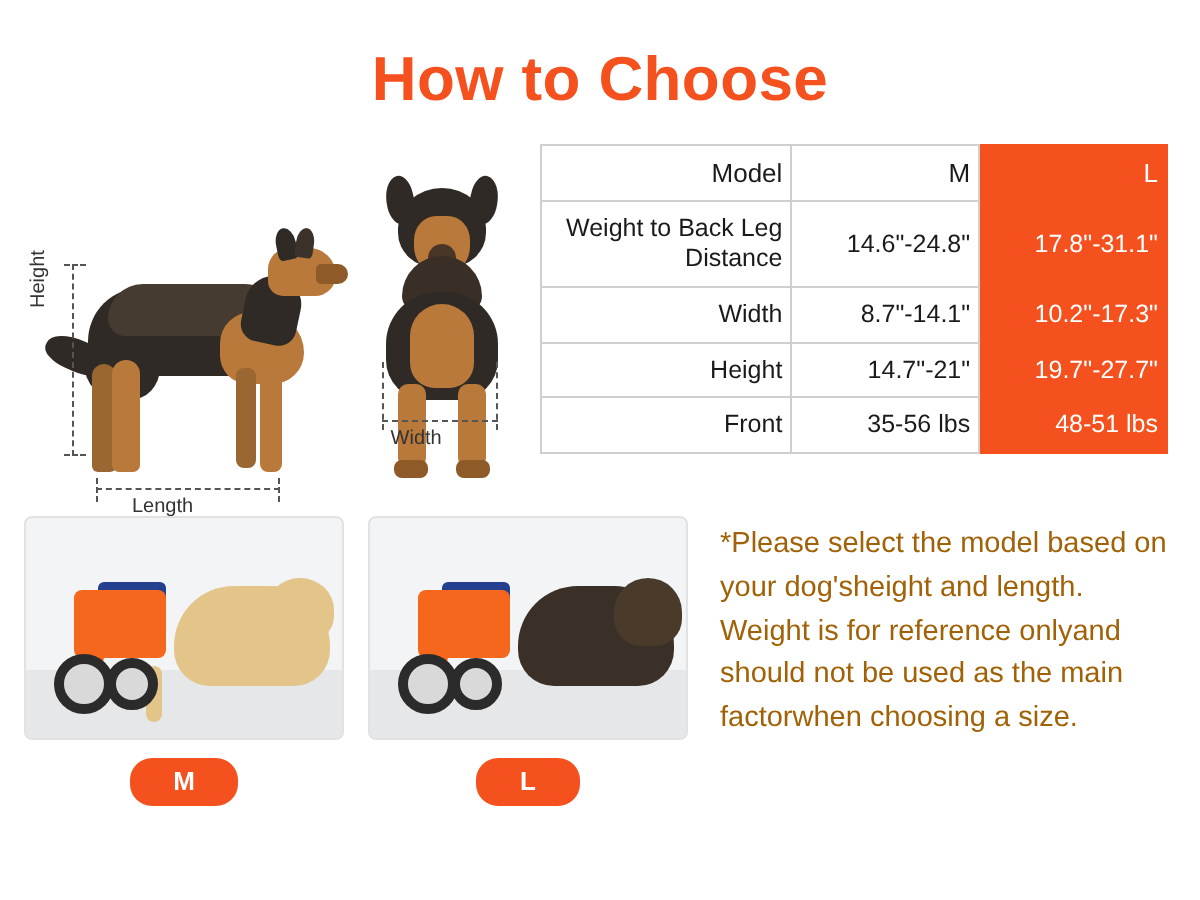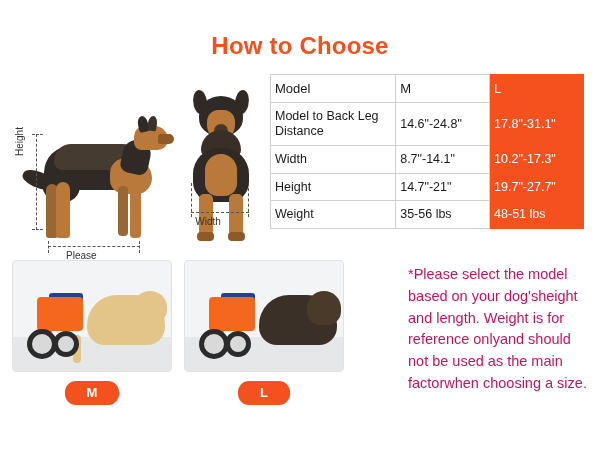--- a/index.html
+++ b/index.html
@@ -9,24 +9,24 @@
     background:#ffffff;
     font-family:"Liberation Sans", sans-serif;
     overflow:hidden;
     position:relative;
   }
   .page { width:600px; height:450px; position:relative; }
 
   .title {
     text-align:center;
     color:#f4511e;
-    font-size:24px;
+    font-size:31px;
     font-weight:bold;
     letter-spacing:0.2px;
-    padding-top:32px;
+    padding-top:22px;
     margin:0;
   }
 
   
   .top {
     display:flex;
     padding:14px 12px 0 12px;
     height:190px;
   }
   .dogs {
@@ -227,21 +227,21 @@
   
   .table-wrap { flex:1; padding-right:4px; }
   table.sizes {
     width:100%;
     border-collapse:collapse;
     font-size:12.5px;
     color:#1a1a1a;
   }
   table.sizes th, table.sizes td {
     border:1px solid #cfcfcf;
-    text-align:left;
+    text-align:right;
     padding:6px 4px;
     font-weight:normal;
     line-height:1.18;
   }
   table.sizes th { font-size:13px; }
   table.sizes .rowhead { font-weight:normal; }
   table.sizes col.c1 { width:40%; }
   table.sizes col.c2 { width:30%; }
   table.sizes col.c3 { width:30%; }
   .hl-head {
@@ -348,25 +348,24 @@
     color:#fff;
     font-weight:bold;
     font-size:13px;
     border-radius:11px;
     padding:2px 22px;
     line-height:1.5;
   }
   .note {
     flex:1;
     font-size:14.5px;
-    color:#be185d;
+    color:#a16207;
     line-height:1.5;
     padding-top:4px;
     padding-left:4px;
-    margin-left:48px;
   }
 </style>
 </head>
 <body>
 
 <div class="page">
 
   <h1 class="title">How to Choose</h1>
 
   <div class="top">
@@ -392,21 +391,21 @@
         <div class="dim-line dim-vert">
           <div class="cap-top"></div>
           <div class="cap-bot"></div>
         </div>
         <div class="label-height">Height</div>
 
         <div class="dim-line dim-horiz">
           <div class="cap-l"></div>
           <div class="cap-r"></div>
         </div>
-        <div class="label-length">Please</div>
+        <div class="label-length">Length</div>
       </div>
 
       <div class="front-dog">
         <div class="fd-ear-l"></div>
         <div class="fd-ear-r"></div>
         <div class="fd-head"></div>
         <div class="fd-face"></div>
         <div class="fd-snout"></div>
         <div class="fd-neck"></div>
         <div class="fd-body"></div>
@@ -434,36 +433,36 @@
           </colgroup>
         <thead>
           <tr>
             <th>Model</th>
             <th>M</th>
             <th class="hl-head">L</th>
           </tr>
         </thead>
         <tbody>
           <tr>
-            <td class="rowhead">Model to Back Leg Distance</td>
+            <td class="rowhead">Weight to Back Leg Distance</td>
             <td>14.6"-24.8"</td>
             <td class="hl-cell">17.8"-31.1"</td>
           </tr>
           <tr>
             <td class="rowhead">Width</td>
             <td>8.7"-14.1"</td>
             <td class="hl-cell">10.2"-17.3"</td>
           </tr>
           <tr>
             <td class="rowhead">Height</td>
             <td>14.7"-21"</td>
             <td class="hl-cell">19.7"-27.7"</td>
           </tr>
           <tr>
-            <td class="rowhead">Weight</td>
+            <td class="rowhead">Front</td>
             <td>35-56 lbs</td>
             <td class="hl-cell">48-51 lbs</td>
           </tr>
         </tbody>
       </table>
     </div>
   </div>
 
   <div class="bottom">
 

